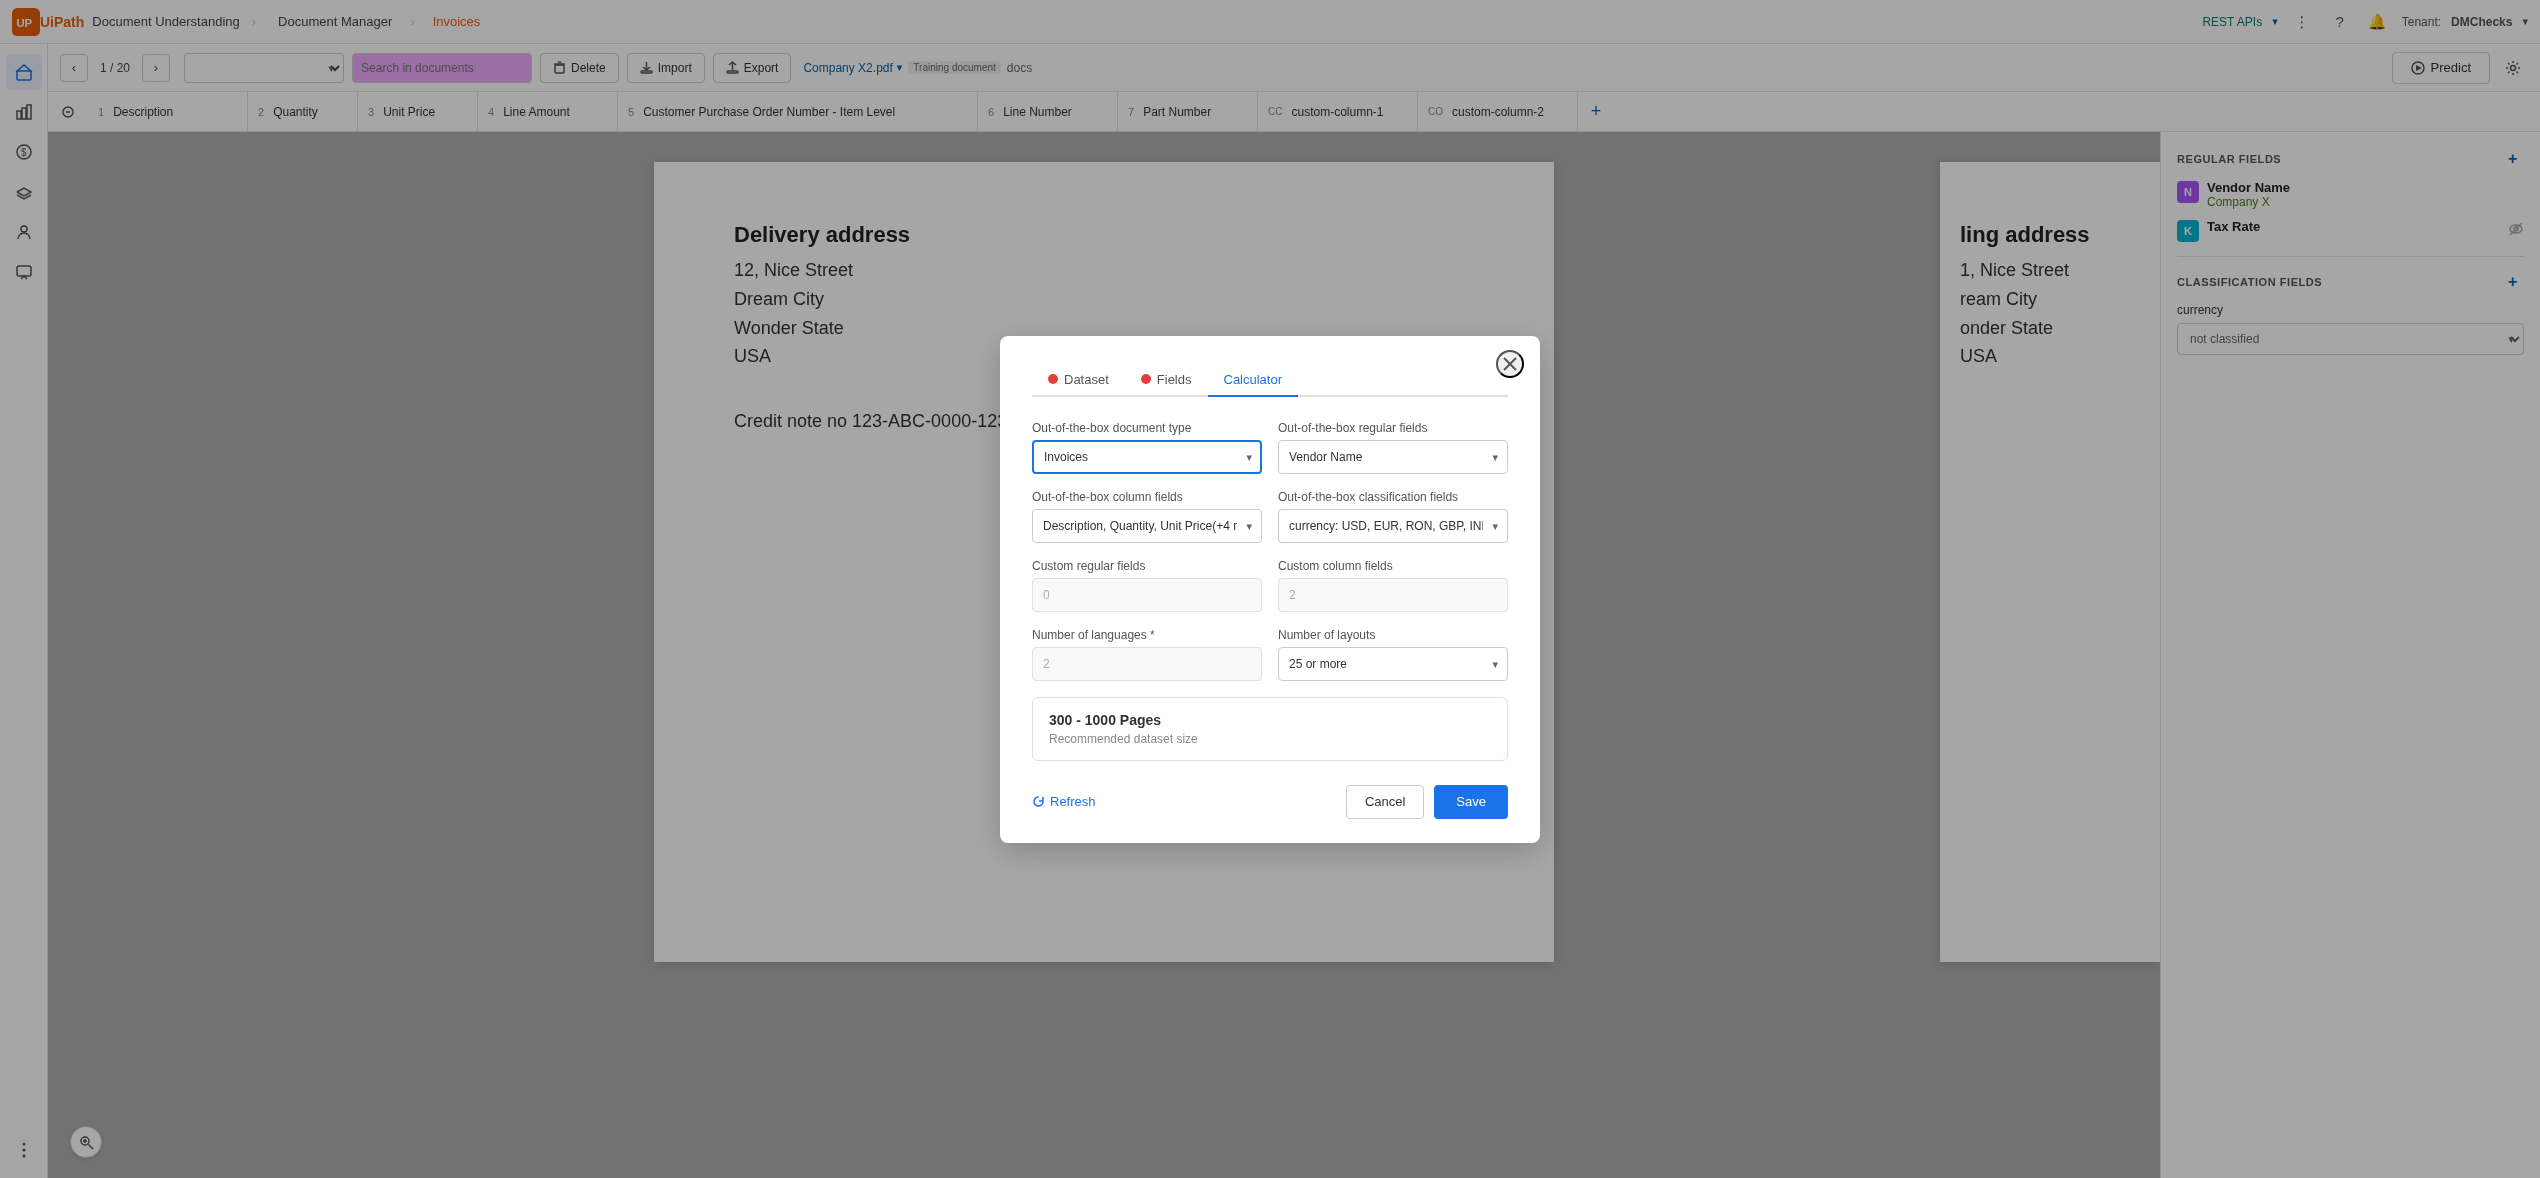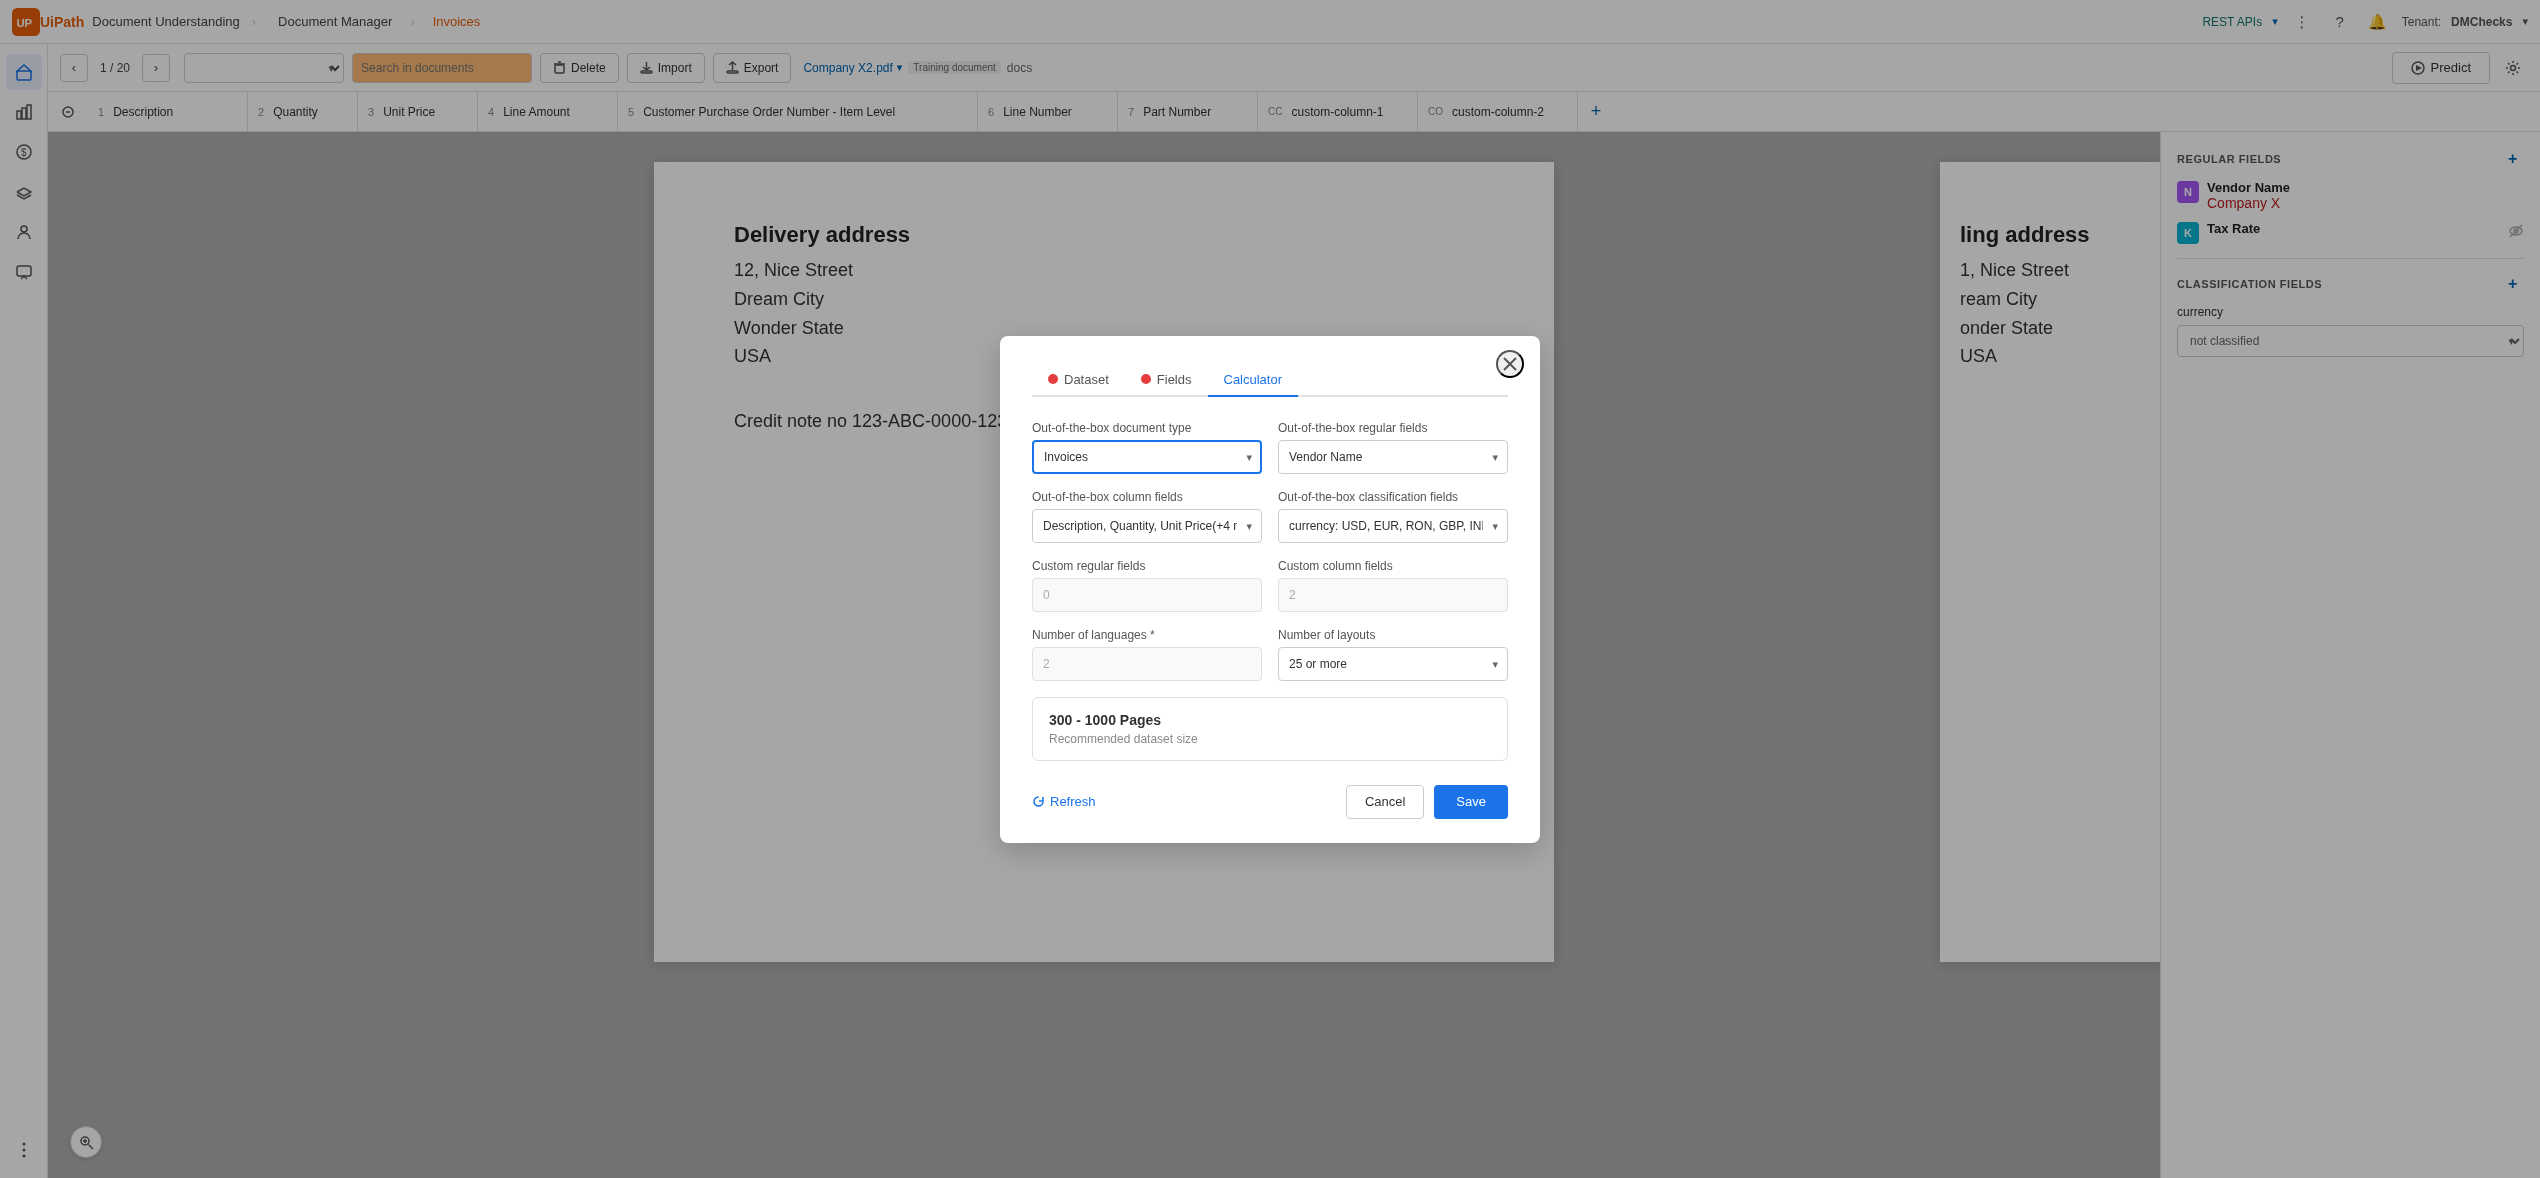--- a/index.html
+++ b/index.html
@@ -28,21 +28,21 @@
     .sidebar-icon { width: 36px; height: 36px; display: flex; align-items: center; justify-content: center; border-radius: 6px; cursor: pointer; color: #555; font-size: 16px; }
     .sidebar-icon.active { background: #e8f0fe; color: #1a73e8; }
 
     
     .doc-toolbar {
       position: fixed; top: 44px; left: 48px; right: 0; height: 48px; background: #fff; border-bottom: 1px solid #e0e0e0; display: flex; align-items: center; padding: 0 12px; gap: 8px; z-index: 80;
     }
     .nav-btn { width: 28px; height: 28px; border: 1px solid #ccc; background: #fff; border-radius: 4px; cursor: pointer; display: flex; align-items: center; justify-content: center; font-size: 13px; color: #444; }
     .page-indicator { font-size: 12px; color: #444; padding: 0 4px; }
     .doc-select { height: 30px; border: 1px solid #ccc; border-radius: 4px; padding: 0 8px; font-size: 12px; color: #444; background: #fff; min-width: 160px; cursor: pointer; }
-    .search-input-box { height: 30px; border: 1px solid #ccc; border-radius: 4px; padding: 0 8px; font-size: 12px; color: #666; background: #fdba74; width: 180px; }
+    .search-input-box { height: 30px; border: 1px solid #ccc; border-radius: 4px; padding: 0 8px; font-size: 12px; color: #666; background: #f0abfc; width: 180px; }
     .toolbar-btn { height: 30px; border: 1px solid #ccc; border-radius: 4px; padding: 0 12px; font-size: 12px; background: #fff; cursor: pointer; display: flex; align-items: center; gap: 5px; color: #333; }
     .doc-file-info { display: flex; align-items: center; gap: 6px; margin-left: 4px; }
     .doc-file-name { font-size: 12px; color: #0065b3; cursor: pointer; display: flex; align-items: center; gap: 4px; }
     .doc-file-tag { font-size: 10px; color: #666; background: #f0f0f0; border-radius: 3px; padding: 1px 5px; }
     .doc-label { font-size: 12px; color: #666; }
     .toolbar-spacer { flex: 1; }
     .predict-btn { height: 32px; padding: 0 18px; background: #fff; border: 1px solid #ccc; border-radius: 4px; font-size: 13px; cursor: pointer; display: flex; align-items: center; gap: 6px; color: #333; }
     .settings-btn { width: 30px; height: 30px; display: flex; align-items: center; justify-content: center; cursor: pointer; border-radius: 50%; color: #555; font-size: 15px; }
 
     
@@ -71,21 +71,21 @@
       position: fixed; top: 132px; right: 0; bottom: 0; width: 380px; background: #fff; border-left: 1px solid #e0e0e0; overflow-y: auto; padding: 16px;
     }
     .panel-section-title { font-size: 11px; font-weight: 700; color: #555; letter-spacing: 0.05em; text-transform: uppercase; margin-bottom: 10px; display: flex; align-items: center; justify-content: space-between; }
     .panel-add-btn { width: 22px; height: 22px; display: flex; align-items: center; justify-content: center; cursor: pointer; color: #0065b3; font-size: 16px; border-radius: 3px; }
     .field-item { display: flex; align-items: flex-start; gap: 8px; margin-bottom: 10px; }
     .field-icon { width: 22px; height: 22px; border-radius: 4px; display: flex; align-items: center; justify-content: center; font-size: 11px; font-weight: 700; color: #fff; flex-shrink: 0; margin-top: 1px; }
     .field-icon.n { background: #a855f7; }
     .field-icon.k { background: #06b6d4; }
     .field-info { flex: 1; }
     .field-name { font-size: 13px; font-weight: 600; color: #222; }
-    .field-value { font-size: 14px; color: #b91c1c; }
+    .field-value { font-size: 12px; color: #4d7c0f; }
     .field-eye { color: #aaa; font-size: 14px; cursor: pointer; margin-top: 2px; }
     .panel-divider { height: 1px; background: #e0e0e0; margin: 14px 0; }
     .classification-section { margin-top: 4px; }
     .currency-label { font-size: 12px; color: #333; margin-bottom: 6px; }
     .classification-select { width: 100%; height: 32px; border: 1px solid #ccc; border-radius: 4px; padding: 0 8px; font-size: 12px; color: #666; background: #fff; cursor: pointer; }
 
     
     .modal-overlay {
       position: fixed; top: 0; left: 0; right: 0; bottom: 0; background: rgba(0,0,0,0.35); z-index: 200; display: flex; align-items: center; justify-content: center;
     }

